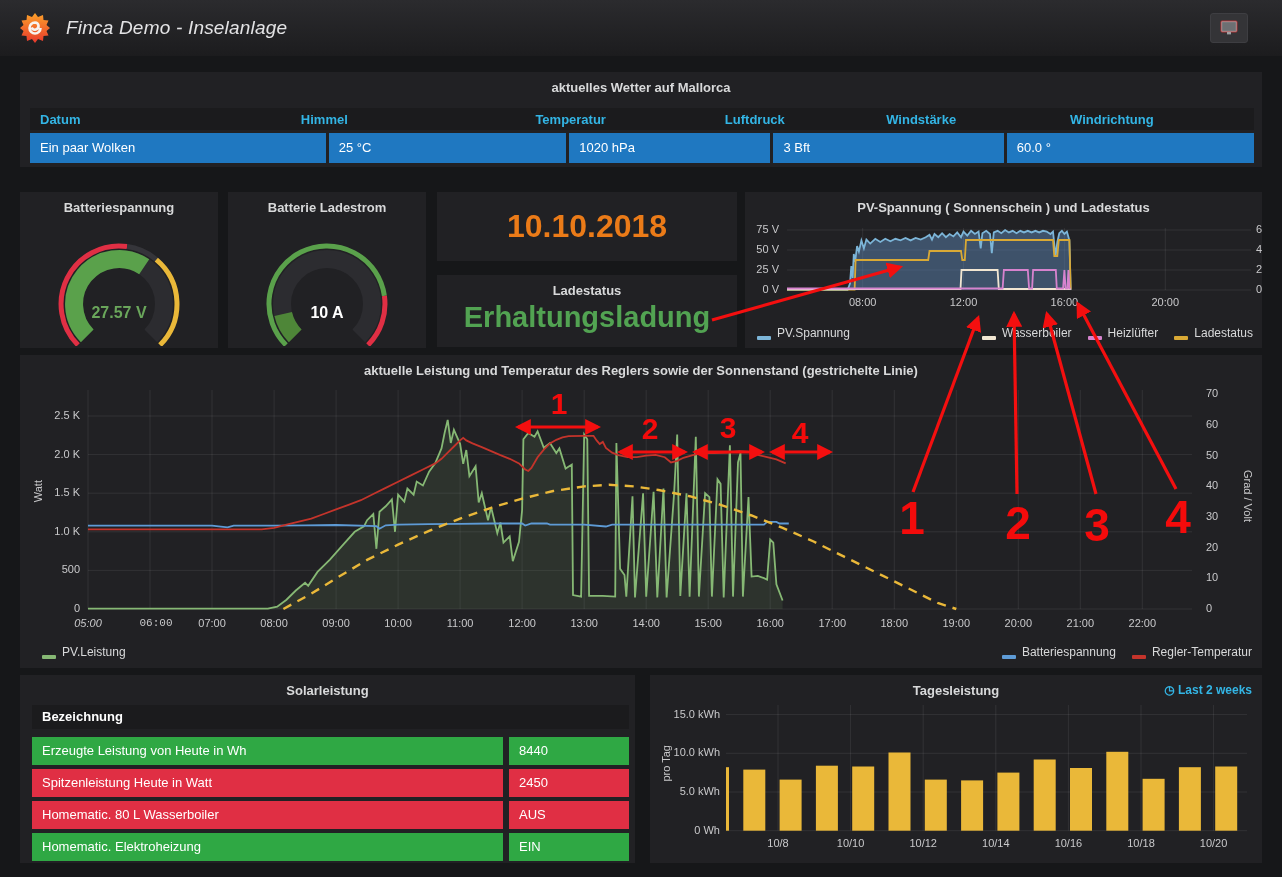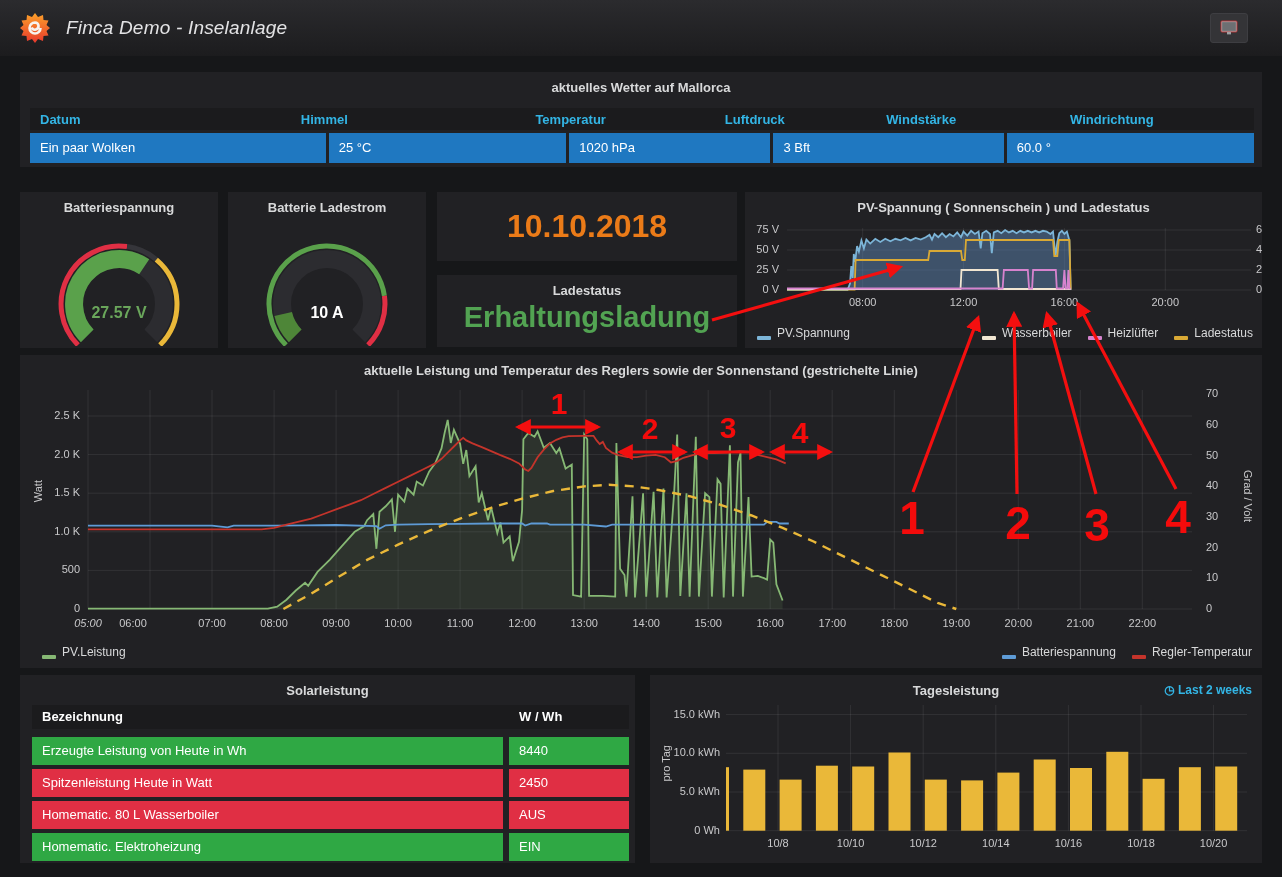--- a/index.html
+++ b/index.html
@@ -239,42 +239,42 @@
       <div class="tick ylt" style="left: 0px; top: 54px; width: 60px;">2.5 K</div>
       <div class="tick" style="left: 1186px; top: 247px;">0</div>
       <div class="tick" style="left: 1186px; top: 216.34px;">10</div>
       <div class="tick" style="left: 1186px; top: 185.68px;">20</div>
       <div class="tick" style="left: 1186px; top: 155.02px;">30</div>
       <div class="tick" style="left: 1186px; top: 124.36px;">40</div>
       <div class="tick" style="left: 1186px; top: 93.7px;">50</div>
       <div class="tick" style="left: 1186px; top: 63.04px;">60</div>
       <div class="tick" style="left: 1186px; top: 32.38px;">70</div>
       <div class="tick xt" style="left: 68px; top: 262px; font-style: italic;">05:00</div>
-      <div class="tick xt" style="left: 113px; top: 262px;">06:00</div>
+      <div class="tick xt" style="left: 136px; top: 262px; font-family: Liberation Mono, monospace;">06:00</div>
       <div class="tick xt" style="left: 192.04px; top: 262px;">07:00</div>
       <div class="tick xt" style="left: 254.06px; top: 262px;">08:00</div>
       <div class="tick xt" style="left: 316.08px; top: 262px;">09:00</div>
       <div class="tick xt" style="left: 378.1px; top: 262px;">10:00</div>
       <div class="tick xt" style="left: 440.12px; top: 262px;">11:00</div>
       <div class="tick xt" style="left: 502.14px; top: 262px;">12:00</div>
       <div class="tick xt" style="left: 564.16px; top: 262px;">13:00</div>
       <div class="tick xt" style="left: 626.18px; top: 262px;">14:00</div>
       <div class="tick xt" style="left: 688.2px; top: 262px;">15:00</div>
       <div class="tick xt" style="left: 750.22px; top: 262px;">16:00</div>
       <div class="tick xt" style="left: 812.24px; top: 262px;">17:00</div>
       <div class="tick xt" style="left: 874.26px; top: 262px;">18:00</div>
       <div class="tick xt" style="left: 936.28px; top: 262px;">19:00</div>
       <div class="tick xt" style="left: 998.3px; top: 262px;">20:00</div>
       <div class="tick xt" style="left: 1060.32px; top: 262px;">21:00</div>
       <div class="tick xt" style="left: 1122.34px; top: 262px;">22:00</div>
     </div>
 
   <div class="panel" style="left:20px;top:675px;width:615px;height:188px;">
     <div class="ptitle">Solarleistung</div>
-    <div class="srow theader-bg" id="solar-head" style="top:30px;height:24px;">
+    <div class="srow theader-bg" id="solar-head" style="top:30px;height:24px;flex-direction:column;">
         <div class="thcell scell lbl" style="padding: 0px 0px 0px 10px; line-height: 24px; height: 24px;">Bezeichnung</div>
         <div class="thcell scell val" style="padding: 0px 0px 0px 10px; line-height: 24px; height: 24px;">W / Wh</div>
       </div>
     <div id="solar-rows">
         <div class="srow" style="top: 62px;">
           <div class="scell lbl" style="background: rgb(47, 168, 68);">Erzeugte Leistung von Heute in Wh</div>
           <div class="scell val" style="background: rgb(47, 168, 68);">8440</div>
         </div>
         <div class="srow" style="top: 94px;">
           <div class="scell lbl" style="background: rgb(224, 47, 68);">Spitzenleistung Heute in Watt</div>

